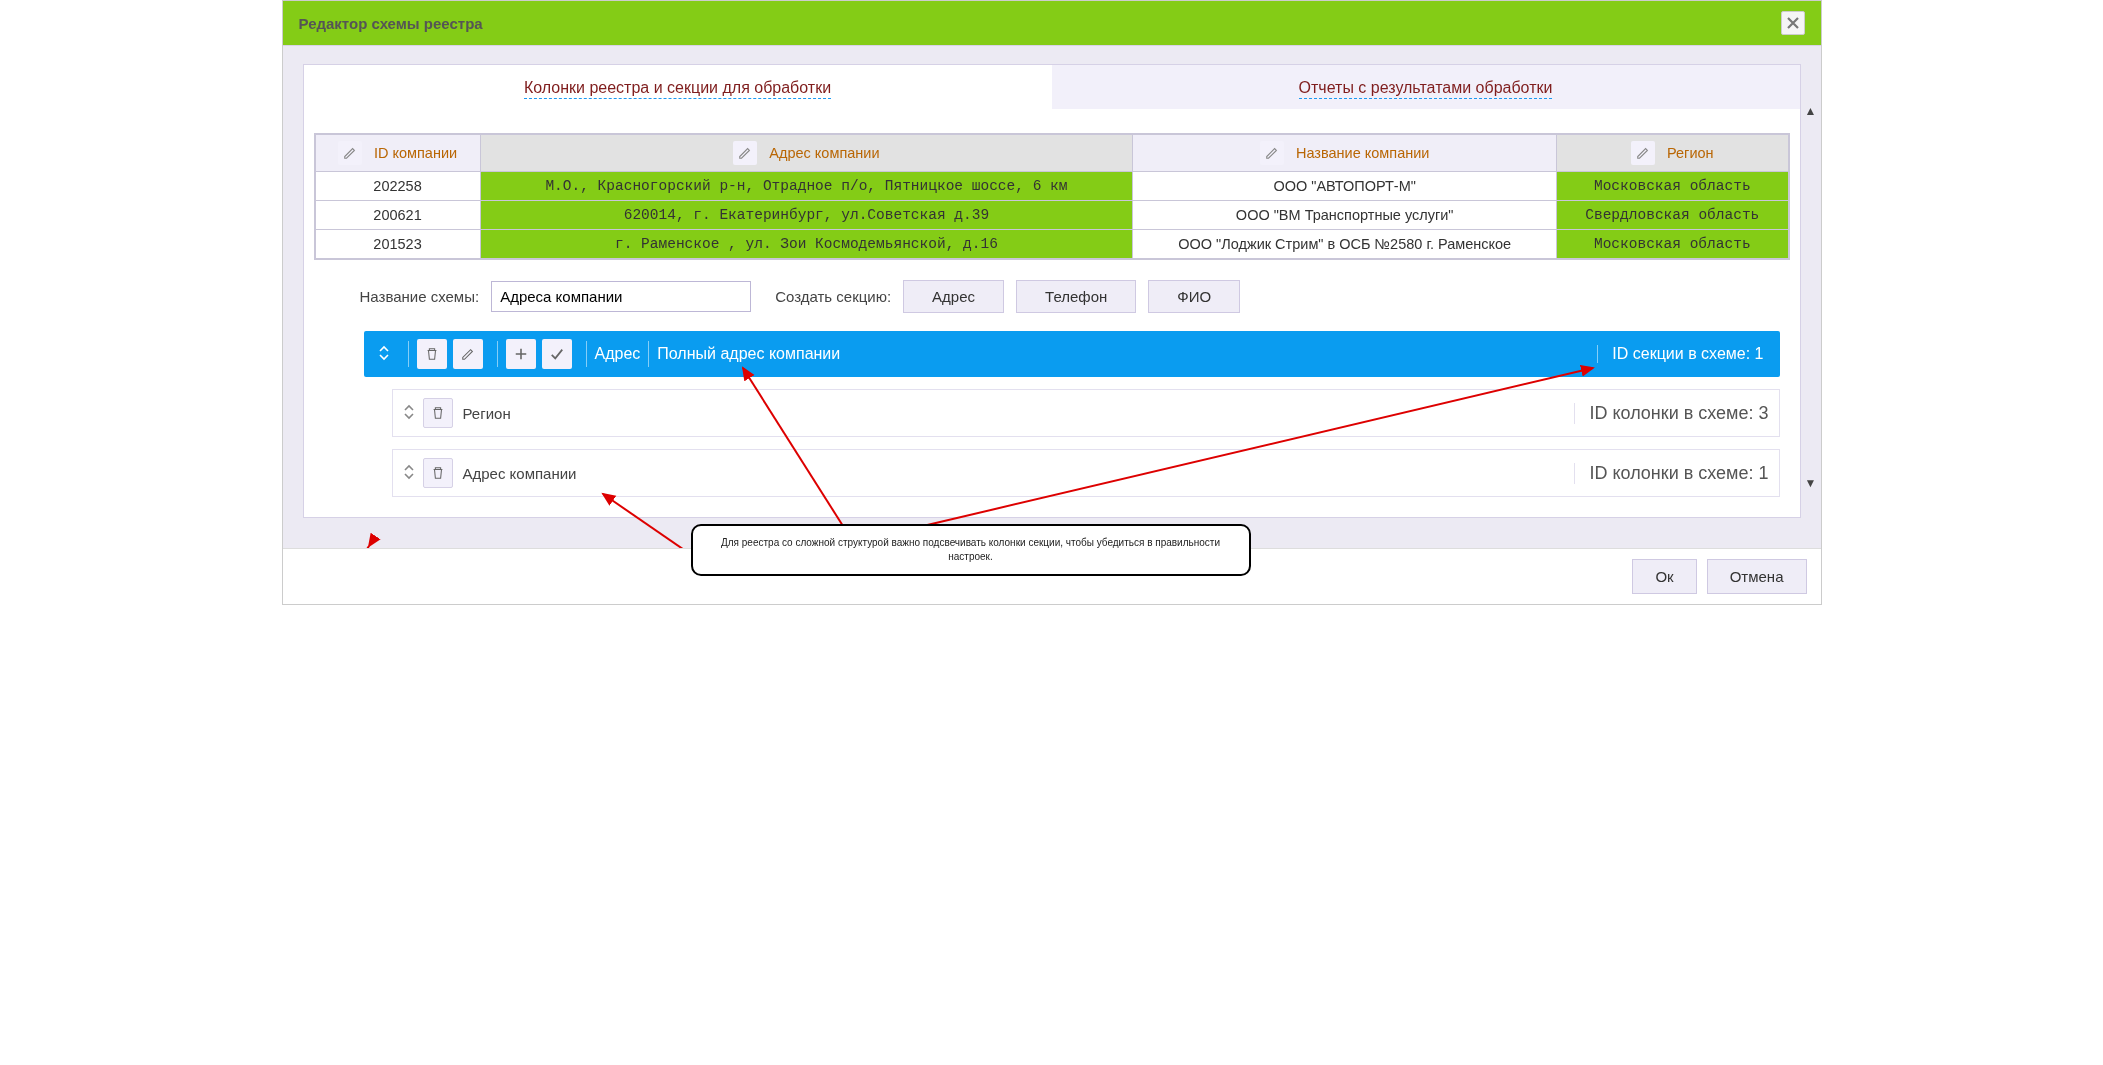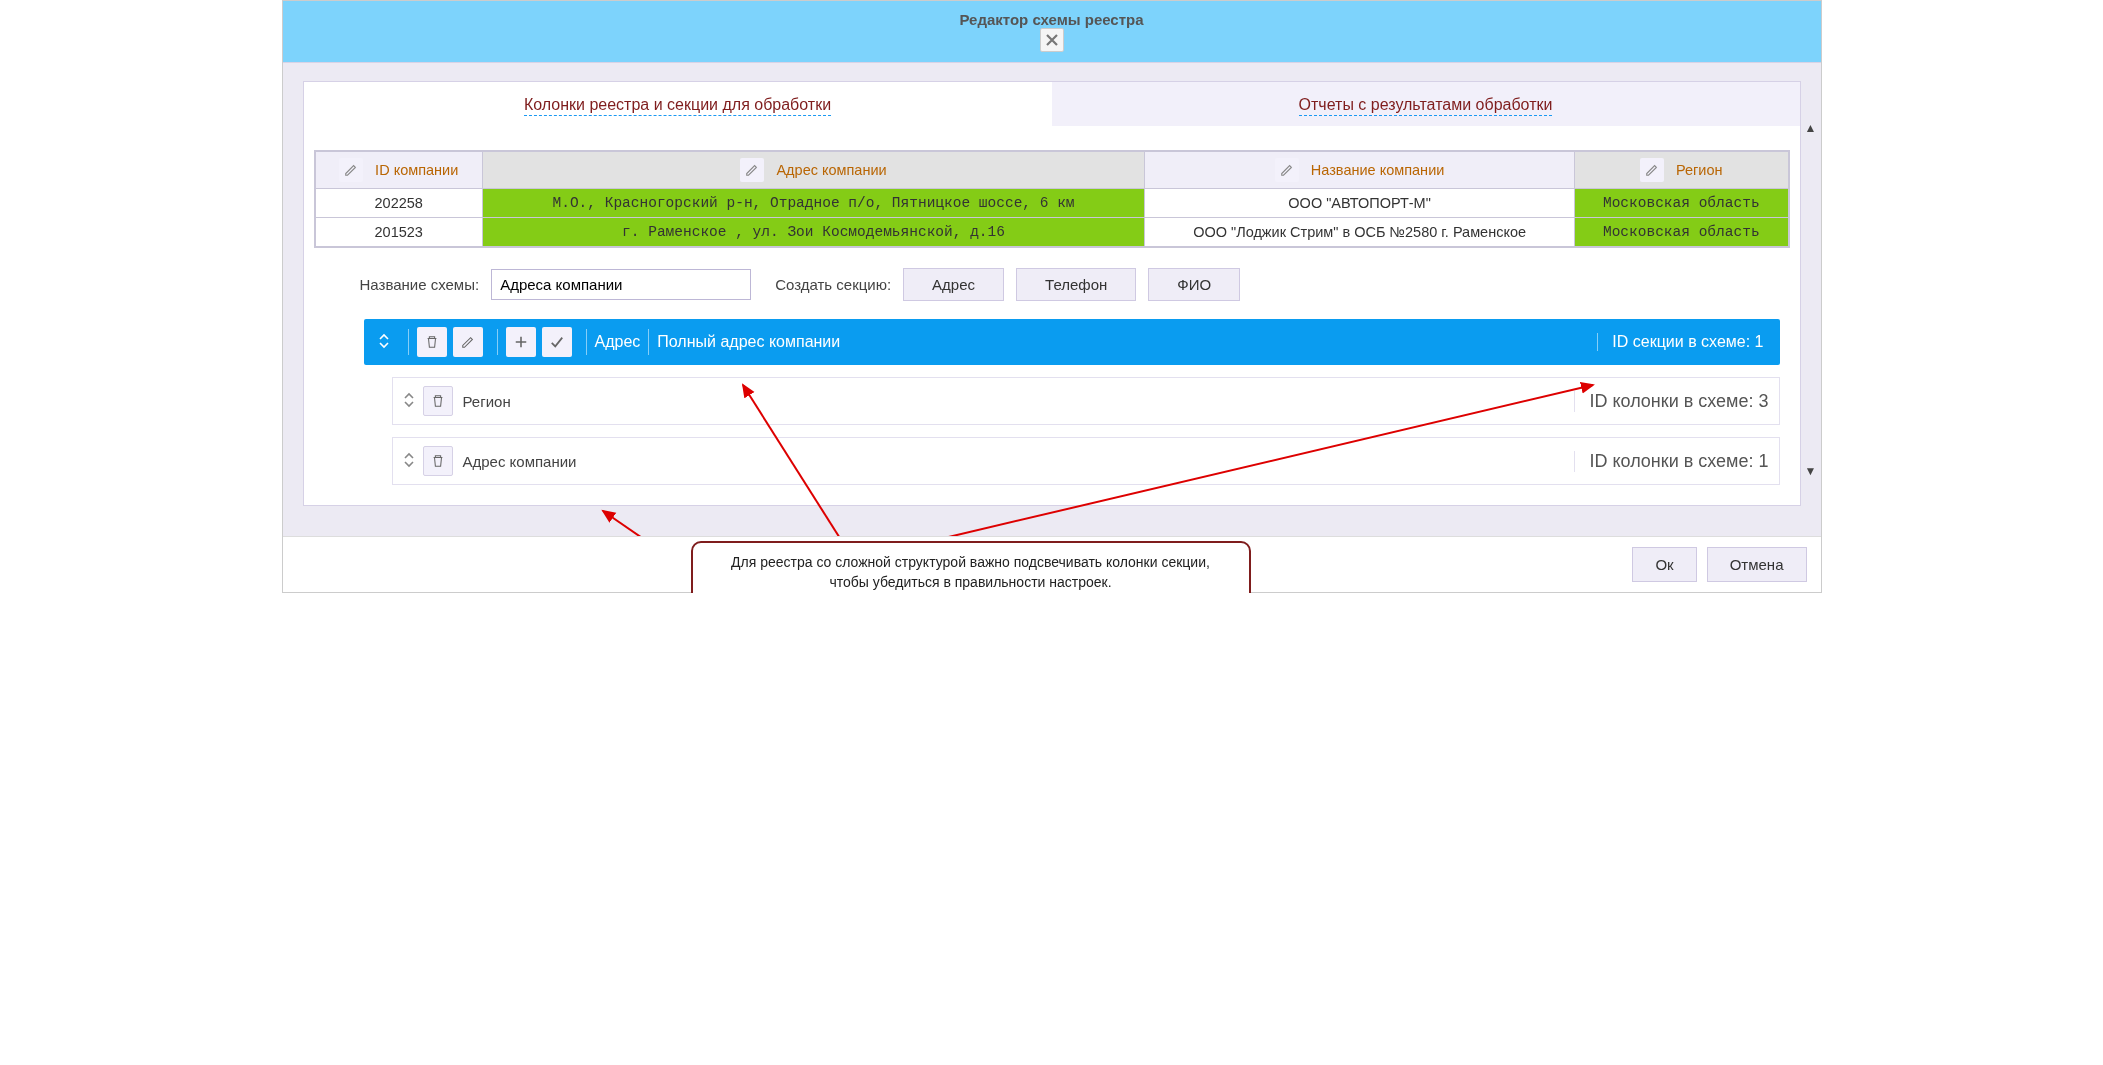--- a/index.html
+++ b/index.html
@@ -2,23 +2,23 @@
 <html><head>
 <meta charset="utf-8">
 <style>
   * { box-sizing: border-box; }
   html, body { margin: 0; padding: 0; font-family: Arial, Helvetica, sans-serif; font-size: 14px; color: #333; background: #fff; }
   .dialog {
     width: 1540px; margin: 0 auto; border: 1px solid #ccc;
     background: #eceaf3; position: relative;
   }
   .dialog-header {
-    background: #7dd3fc; padding: 10px 16px; font-weight: bold; font-size: 15px;
+    background: #84cc16; padding: 10px 16px; font-weight: bold; font-size: 15px;
     color: #555; border-bottom: 1px solid #d8d3e6;
-    display:flex; justify-content:space-between; align-items:center;flex-direction:column;
+    display:flex; justify-content:space-between; align-items:center;
   }
   .close-btn {
     width: 24px; height: 24px; border: 1px solid #ccc; background:#f5f5f5;
     display:flex; align-items:center; justify-content:center; cursor:pointer;
     font-size: 14px; color:#666; border-radius:2px;
   }
   .dialog-body { background:#eceaf3; padding: 18px 20px 30px 20px; position:relative; }
   .panel { background:#fff; border:1px solid #d6d1e6; padding-bottom:20px; }
 
   .tabs { display:flex; }
@@ -83,22 +83,22 @@
   .col-row .grow { flex:1; }
   .col-row .meta { font-size:18px; color:#555; border-left:1px solid #e3e0ef; padding-left:14px; }
 
   .footer {
     background:#fff; border-top:1px solid #ddd; padding:10px 14px;
     display:flex; justify-content:flex-end; gap:10px;
   }
   .footer .ghost-btn { padding:8px 22px; }
 
   .callout {
-    position:absolute; border:2px solid #7f1d1d; border-radius:10px;
-    background:#fff; padding:10px 22px; color:#222; font-size:14px;
+    position:absolute; border:2px solid #000000; border-radius:10px;
+    background:#fff; padding:10px 22px; color:#222; font-size:10px;
     text-align:center; line-height:1.4; z-index:20;
   }
 
   .scroll-indicator {
     position:absolute; right:4px; top:58px;
     font-size:12px; color:#444;
   }
   .scroll-indicator.bottom { top:auto; bottom:58px; }
 
   svg.arrow { position:absolute; pointer-events:none; z-index:15; }
@@ -180,20 +180,26 @@
           </tr>
         </thead>
         <tbody>
           <tr>
             <td>202258</td>
             <td class="hl">М.О., Красногорский р-н, Отрадное п/о, Пятницкое шоссе, 6 км</td>
             <td>ООО "АВТОПОРТ-М"</td>
             <td class="hl">Московская область</td>
           </tr>
           <tr>
+            <td>200621</td>
+            <td class="hl">620014, г. Екатеринбург, ул.Советская д.39</td>
+            <td>ООО "ВМ Транспортные услуги"</td>
+            <td class="hl">Свердловская область</td>
+          </tr>
+          <tr>
             <td>201523</td>
             <td class="hl">г. Раменское , ул. Зои Космодемьянской, д.16</td>
             <td>ООО "Лоджик Стрим" в ОСБ №2580 г. Раменское</td>
             <td class="hl">Московская область</td>
           </tr>
         </tbody>
       </table>
 
       <div class="form-row">
         <span>Название схемы:</span>

